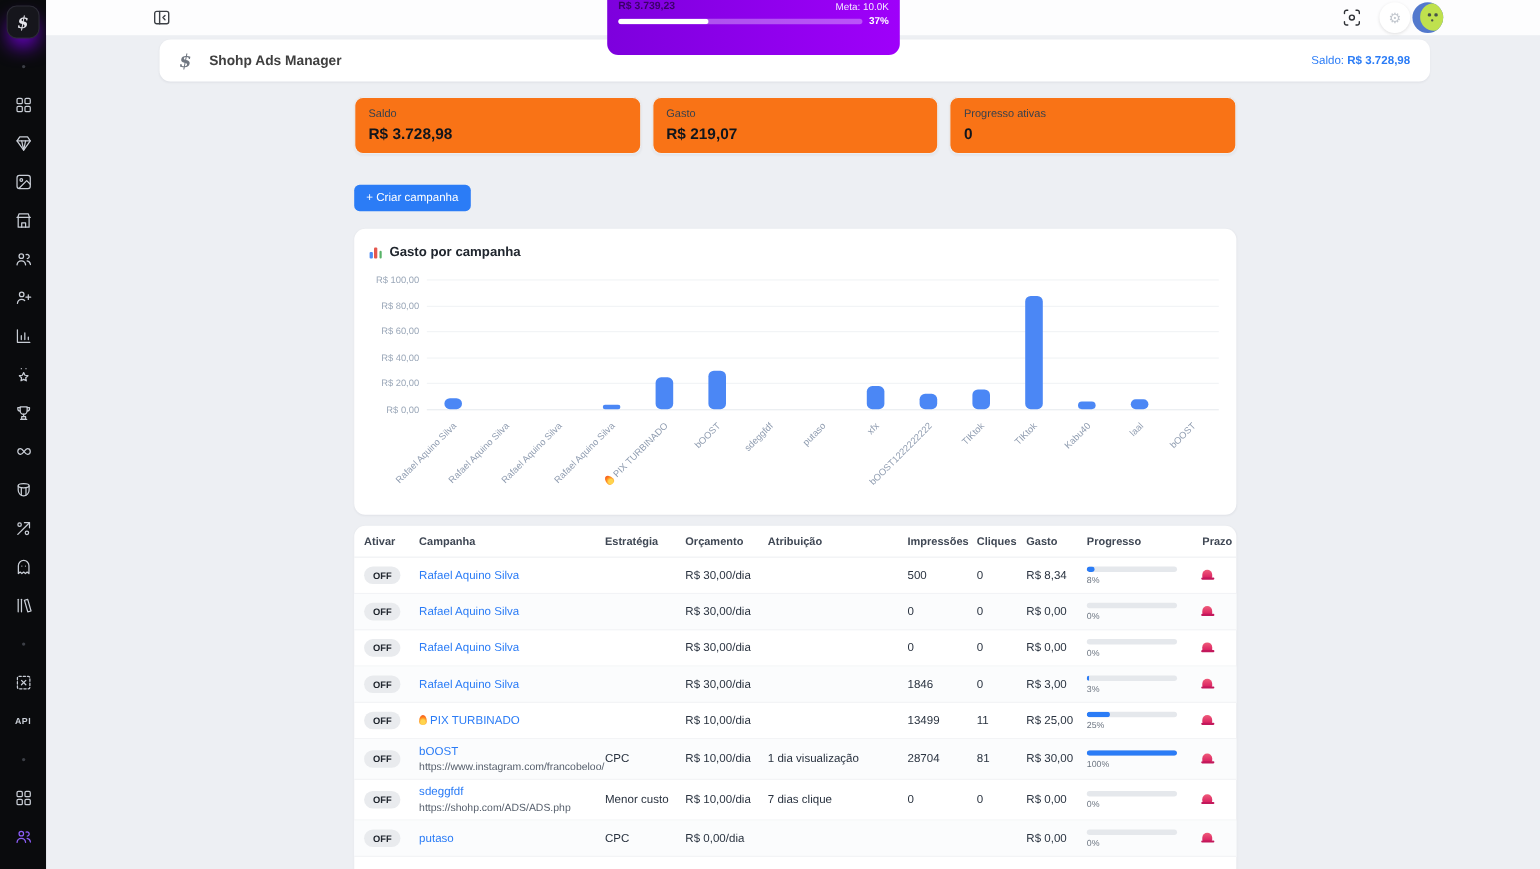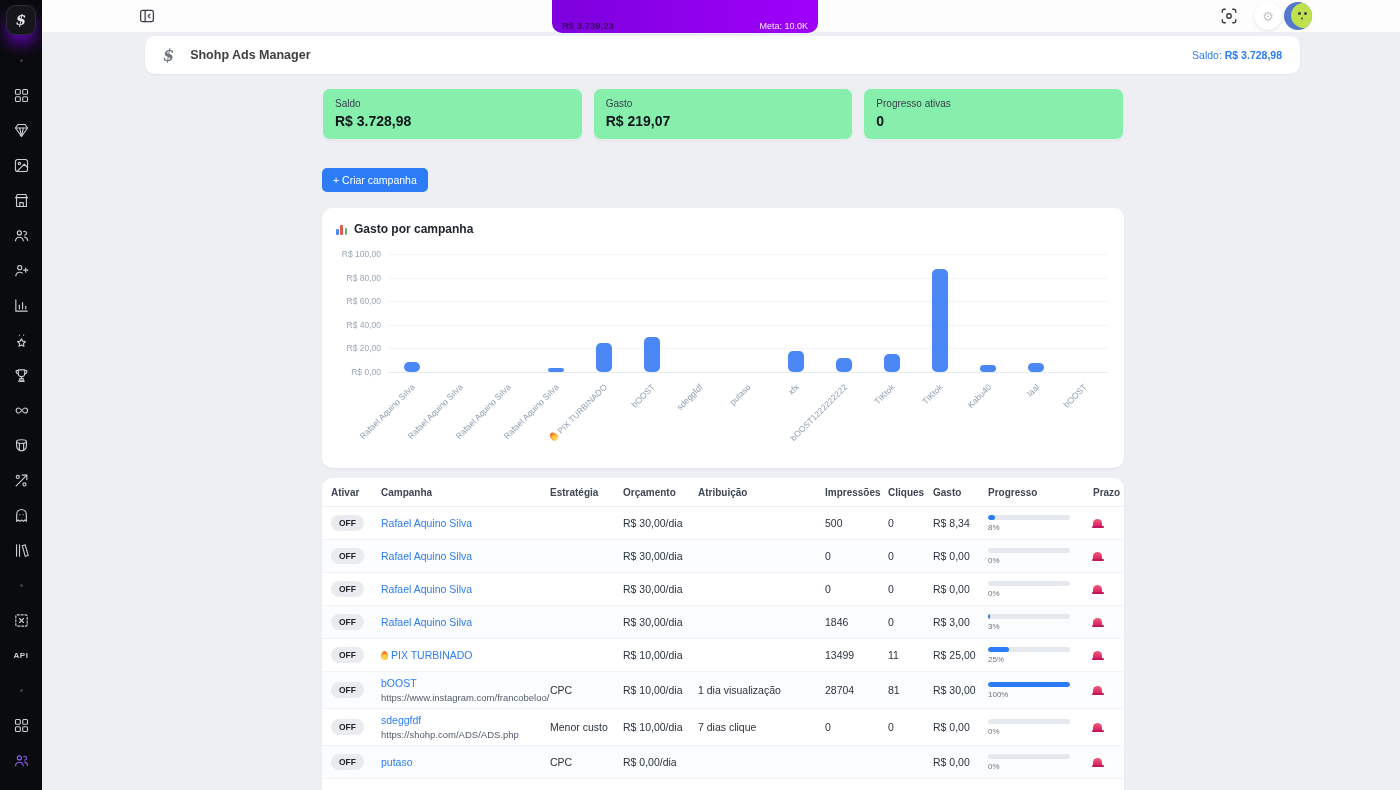--- a/index.html
+++ b/index.html
@@ -17,22 +17,22 @@
   .side-item.active { color:#8b5cf6; }
   .side-dot { width:3px; height:3px; border-radius:50%; background:#3c3f46; }
   .api-text { font-size:8px; font-weight:700; letter-spacing:.5px; color:#c9ced6; }
 
   
   .content { position:relative; width:1358px; height:790px; background:#edeff3; }
   .topstrip { position:absolute; left:0; top:0; width:1358px; height:32px; background:#fdfdfe; }
   .collapse-btn { position:absolute; left:96px; top:7px; width:18px; height:18px; color:#3c4046; cursor:pointer; background:none; border:none; }
   .collapse-btn svg { width:18px; height:18px; }
 
-  .goal-banner { position:absolute; left:510px; top:0; width:266px; height:33px; border-radius:0 0 10px 10px;
-    background:linear-gradient(90deg,#7d00dd,#9f00fa); padding:20px 10px 5px; z-index:3; }
+  .goal-banner { position:absolute; left:510px; top:0; width:266px; height:50px; border-radius:0 0 10px 10px;
+    background:linear-gradient(90deg,#7d00dd,#9f00fa); padding:0 10px 5px; z-index:3; }
   .gb-row1 { display:flex; justify-content:space-between; align-items:center; }
   .gb-cur { font-size:9.5px; font-weight:700; color:rgba(40,0,70,.78); }
   .gb-meta { font-size:9px; color:#f4eaff; }
   .gb-row2 { display:flex; align-items:center; gap:6px; margin-top:3px; }
   .gb-track { flex:1; height:5px; border-radius:3px; background:rgba(255,255,255,.32); overflow:hidden; }
   .gb-fill { height:100%; background:#ffffff; border-radius:3px; }
   .gb-pct { font-size:9px; font-weight:700; color:#fff; }
 
   .top-right { position:absolute; right:88px; top:0; height:32px; display:flex; align-items:center; }
   .scan-btn { width:18px; height:18px; color:#2e3136; margin-right:16px; background:none; border:none; cursor:pointer; }
@@ -47,21 +47,21 @@
   .header-card { position:absolute; left:103px; top:36px; width:1155px; height:38px; background:#fff; border-radius:10px;
     box-shadow:0 1px 2px rgba(16,24,40,.05); display:flex; align-items:center; padding:0 18px; }
   .header-logo { font:italic 700 16px "DejaVu Serif", serif; color:#6f7680; margin-right:16px; }
   .header-title { font-size:12.5px; font-weight:700; color:#404040; }
   .header-saldo { margin-left:auto; font-size:10.5px; color:#2b7cf6; }
   .header-saldo b { font-weight:800; }
 
   .main-col { position:absolute; left:280px; top:88px; width:802px; }
 
   .stats-row { display:flex; gap:10px; }
-  .stat-card { flex:1; height:52px; background:#86efac; border:1px solid #eceef1; border-radius:8px; padding:9px 12px;
+  .stat-card { flex:1; height:52px; background:#f97316; border:1px solid #eceef1; border-radius:8px; padding:9px 12px;
     box-shadow:0 1px 2px rgba(16,24,40,.04); }
   .stat-label { font-size:10px; color:#39414c; }
   .stat-value { font-size:14px; font-weight:800; color:#10151c; margin-top:4px; }
 
   .create-btn { margin-top:28px; height:24px; padding:0 11px; background:#2b7cf6; color:#fff; border:none; border-radius:5px;
     font-size:10.5px; font-family:"Liberation Sans",sans-serif; cursor:pointer; display:inline-flex; align-items:center; gap:4px; }
 
   .card { background:#fff; border-radius:10px; box-shadow:0 1px 2px rgba(16,24,40,.05); }
   .chart-card { margin-top:16px; height:260px; padding:14px 14px 0 14px; }
   .chart-title { display:flex; align-items:center; gap:6px; font-size:12px; font-weight:700; color:#20262e;text-align:center; }

